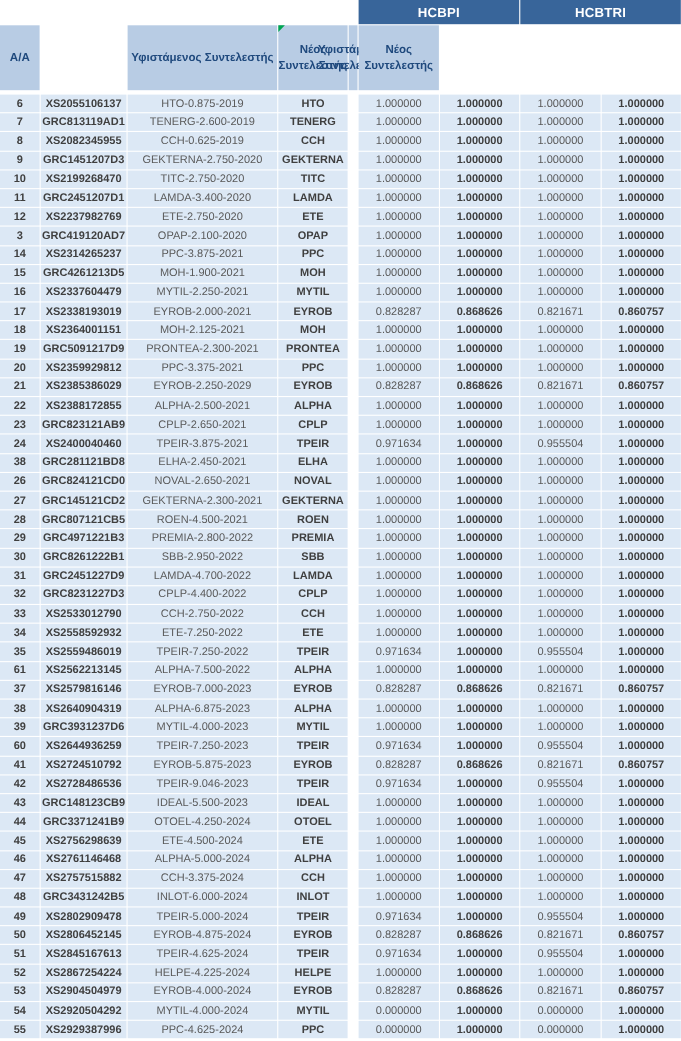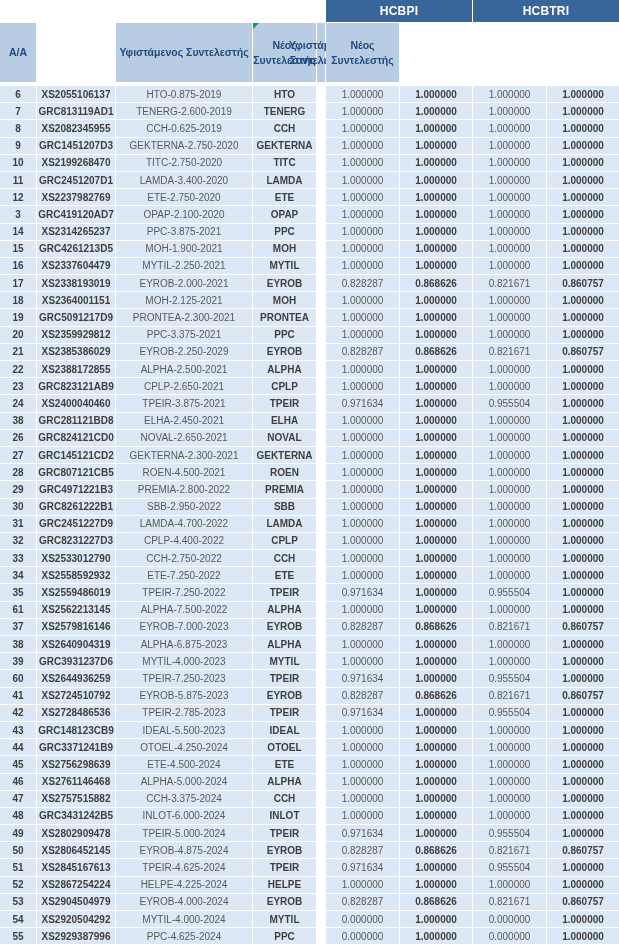--- a/index.html
+++ b/index.html
@@ -394,21 +394,21 @@
       <div class="cell bold">XS2724510792</div>
       <div class="cell">EYROB-5.875-2023</div>
       <div class="cell bold">EYROB</div>
       <div class="spacer"></div>
       <div class="cell">0.828287</div>
       <div class="cell bold">0.868626</div>
       <div class="cell">0.821671</div>
       <div class="cell bold">0.860757</div>
       <div class="cell bold">42</div>
       <div class="cell bold">XS2728486536</div>
-      <div class="cell">TPEIR-2.785-2023</div>
+      <div class="cell">TPEIR-9.046-2023</div>
       <div class="cell bold">TPEIR</div>
       <div class="spacer"></div>
       <div class="cell">0.971634</div>
       <div class="cell bold">1.000000</div>
       <div class="cell">0.955504</div>
       <div class="cell bold">1.000000</div>
       <div class="cell bold">43</div>
       <div class="cell bold">GRC148123CB9</div>
       <div class="cell">IDEAL-5.500-2023</div>
       <div class="cell bold">IDEAL</div>

